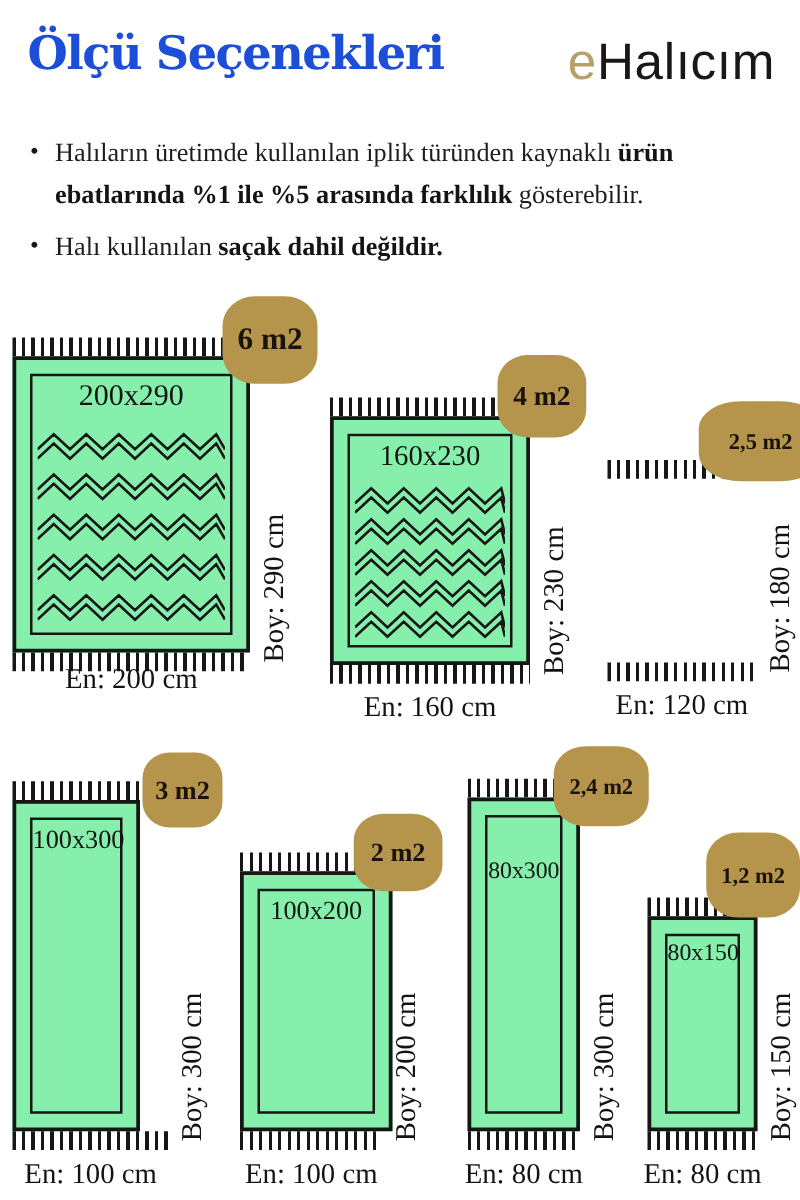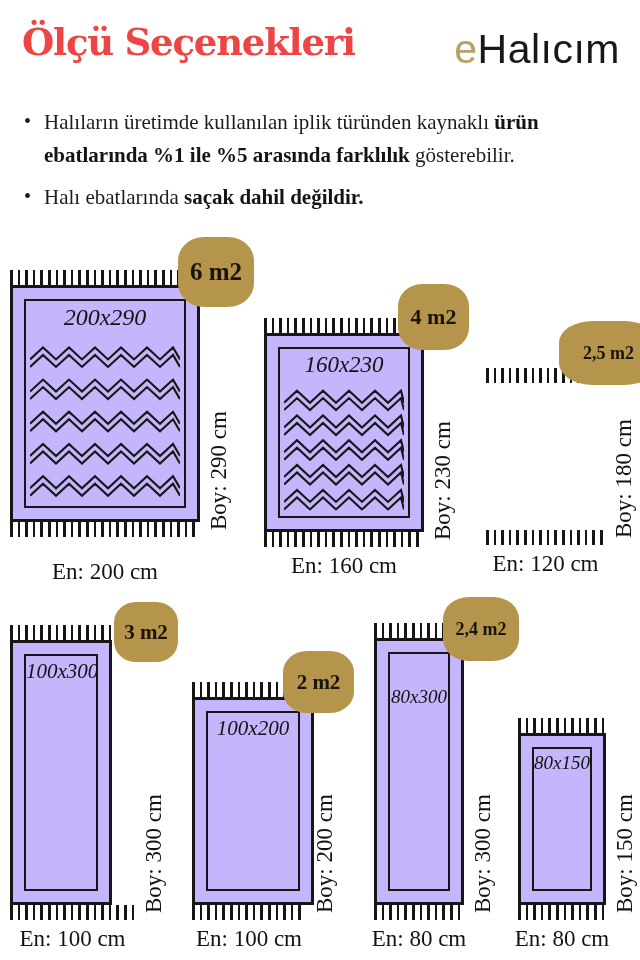--- a/index.html
+++ b/index.html
@@ -13,21 +13,21 @@
     width:640px;height:960px;background:#ffffff;
     font-family:"Liberation Serif",serif;color:var(--ink);
     overflow:hidden;
   }
   .stage{position:relative;width:640px;height:960px;background:#fff;overflow:hidden;}
 
   
   .title{
     position:absolute;left:22px;top:20px;
     font-family:"DejaVu Serif",serif;font-weight:700;
-    font-size:37px;letter-spacing:-1.2px;color:#ef4444;
+    font-size:37px;letter-spacing:-1.2px;color:#1d4ed8;
     white-space:nowrap;
   }
   .logo{
     position:absolute;right:20px;top:26px;
     font-family:"Liberation Sans",sans-serif;font-weight:400;
     font-size:41px;letter-spacing:0.5px;color:#181818;white-space:nowrap;
   }
   .logo .logo-e{color:var(--logo-gold);}
 
   
@@ -38,21 +38,21 @@
   .note p b{font-weight:700;color:#141414;}
 
   
   .rug{position:absolute;}
   .fringe{
     position:absolute;left:0;height:15px;width:100%;
     background:repeating-linear-gradient(90deg,var(--ink) 0 2.6px,transparent 2.6px 7.6px);
   }
   .rug-body{
     position:absolute;left:0;top:15px;
-    border:3px solid var(--ink);box-sizing:border-box;background:#c4b5fd;font-style:italic;
+    border:3px solid var(--ink);box-sizing:border-box;background:#86efac;
   }
   .rug-inner{
     position:absolute;left:11px;right:11px;top:11px;bottom:11px;
     border:2px solid var(--ink);
   }
   .size-label{
     text-align:center;margin-top:3px;
     font-family:"Liberation Serif",serif;color:#131313;
     white-space:nowrap;
   }
@@ -82,21 +82,21 @@
 
   <div class="logo"><span class="logo-e">e</span><span>Halıcım</span></div>
 
   <div class="notes">
     <div class="note">
       <span class="dot">•</span>
       <p><span>Halıların üretimde kullanılan iplik türünden kaynaklı </span><b>ürün ebatlarında %1 ile %5 arasında farklılık</b><span> gösterebilir.</span></p>
     </div>
     <div class="note">
       <span class="dot">•</span>
-      <p><span>Halı ebatlarında </span><b>saçak dahil değildir.</b><span></span></p>
+      <p><span>Halı kullanılan </span><b>saçak dahil değildir.</b><span></span></p>
     </div>
   </div>
 
   <div id="rug-stage">
       <div class="rug" style="left: 10px; top: 270px; width: 190px; height: 267px;">
     <div class="fringe fringe-top" style="top: 0px;"></div>
     <div class="rug-body" style="width: 190px; height: 237px;">
       <div class="rug-inner">
         <div class="size-label" style="font-size: 24px;">200x290</div>
       <svg class="zigzag" width="150" height="161" viewBox="0 0 150 161" style="top: 40px;">
@@ -107,21 +107,21 @@
               <polyline points="0.0,82.8 13.0,70.8 26.0,82.8 39.0,70.8 52.0,82.8 65.0,70.8 78.0,82.8 91.0,70.8 104.0,82.8 117.0,70.8 130.0,82.8 143.0,70.8 150.0,82.8" fill="none" stroke="#161616" stroke-width="2.1"></polyline>
               <polyline points="0.0,90.3 13.0,78.3 26.0,90.3 39.0,78.3 52.0,90.3 65.0,78.3 78.0,90.3 91.0,78.3 104.0,90.3 117.0,78.3 130.0,90.3 143.0,78.3 150.0,90.3" fill="none" stroke="#161616" stroke-width="2.1"></polyline>
               <polyline points="0.0,115.0 13.0,103.0 26.0,115.0 39.0,103.0 52.0,115.0 65.0,103.0 78.0,115.0 91.0,103.0 104.0,115.0 117.0,103.0 130.0,115.0 143.0,103.0 150.0,115.0" fill="none" stroke="#161616" stroke-width="2.1"></polyline>
               <polyline points="0.0,122.5 13.0,110.5 26.0,122.5 39.0,110.5 52.0,122.5 65.0,110.5 78.0,122.5 91.0,110.5 104.0,122.5 117.0,110.5 130.0,122.5 143.0,110.5 150.0,122.5" fill="none" stroke="#161616" stroke-width="2.1"></polyline>
               <polyline points="0.0,147.2 13.0,135.2 26.0,147.2 39.0,135.2 52.0,147.2 65.0,135.2 78.0,147.2 91.0,135.2 104.0,147.2 117.0,135.2 130.0,147.2 143.0,135.2 150.0,147.2" fill="none" stroke="#161616" stroke-width="2.1"></polyline>
               <polyline points="0.0,154.7 13.0,142.7 26.0,154.7 39.0,142.7 52.0,154.7 65.0,142.7 78.0,154.7 91.0,142.7 104.0,154.7 117.0,142.7 130.0,154.7 143.0,142.7 150.0,154.7" fill="none" stroke="#161616" stroke-width="2.1"></polyline>
             </svg>
           </div>
     </div>
     <div class="fringe fringe-bottom" style="top: 252px;"></div>
-    <div class="en-label" style="left: 95px; top: 289px;">En: 200 cm</div>
+    <div class="en-label" style="left: 95px; top: 260px;">En: 200 cm</div>
     <div class="boy-label" style="left: 196px; top: 260px;">Boy: 290 cm</div>
     <div class="badge" style="left: 168px; top: -33px; width: 76px; height: 70px; font-size: 25px;">6 m2</div>
   </div>
       <div class="rug" style="left: 264px; top: 318px; width: 160px; height: 229px;">
     <div class="fringe fringe-top" style="top: 0px;"></div>
     <div class="rug-body" style="width: 160px; height: 199px;">
       <div class="rug-inner">
         <div class="size-label" style="font-size: 23px;">160x230</div>
       <svg class="zigzag" width="120" height="124" viewBox="0 0 120 124" style="top: 39px;">
               <polyline points="0.0,14.7 13.0,2.7 26.0,14.7 39.0,2.7 52.0,14.7 65.0,2.7 78.0,14.7 91.0,2.7 104.0,14.7 117.0,2.7 120.0,14.7" fill="none" stroke="#161616" stroke-width="2.1"></polyline>
@@ -188,15 +188,16 @@
       <div class="rug" style="left: 518px; top: 718px; width: 88px; height: 202px;">
     <div class="fringe fringe-top" style="top: 0px;"></div>
     <div class="rug-body" style="width: 88px; height: 172px;">
       <div class="rug-inner">
         <div class="size-label" style="font-size: 19px;">80x150</div>
       </div>
     </div>
     <div class="fringe fringe-bottom" style="top: 187px;"></div>
     <div class="en-label" style="left: 44px; top: 208px;">En: 80 cm</div>
     <div class="boy-label" style="left: 94px; top: 195px;">Boy: 150 cm</div>
+    <div class="badge" style="left: 47px; top: -52px; width: 75px; height: 68px; font-size: 18px;">1,2 m2</div>
   </div>
     </div>
 </div>
 
 </body></html>

